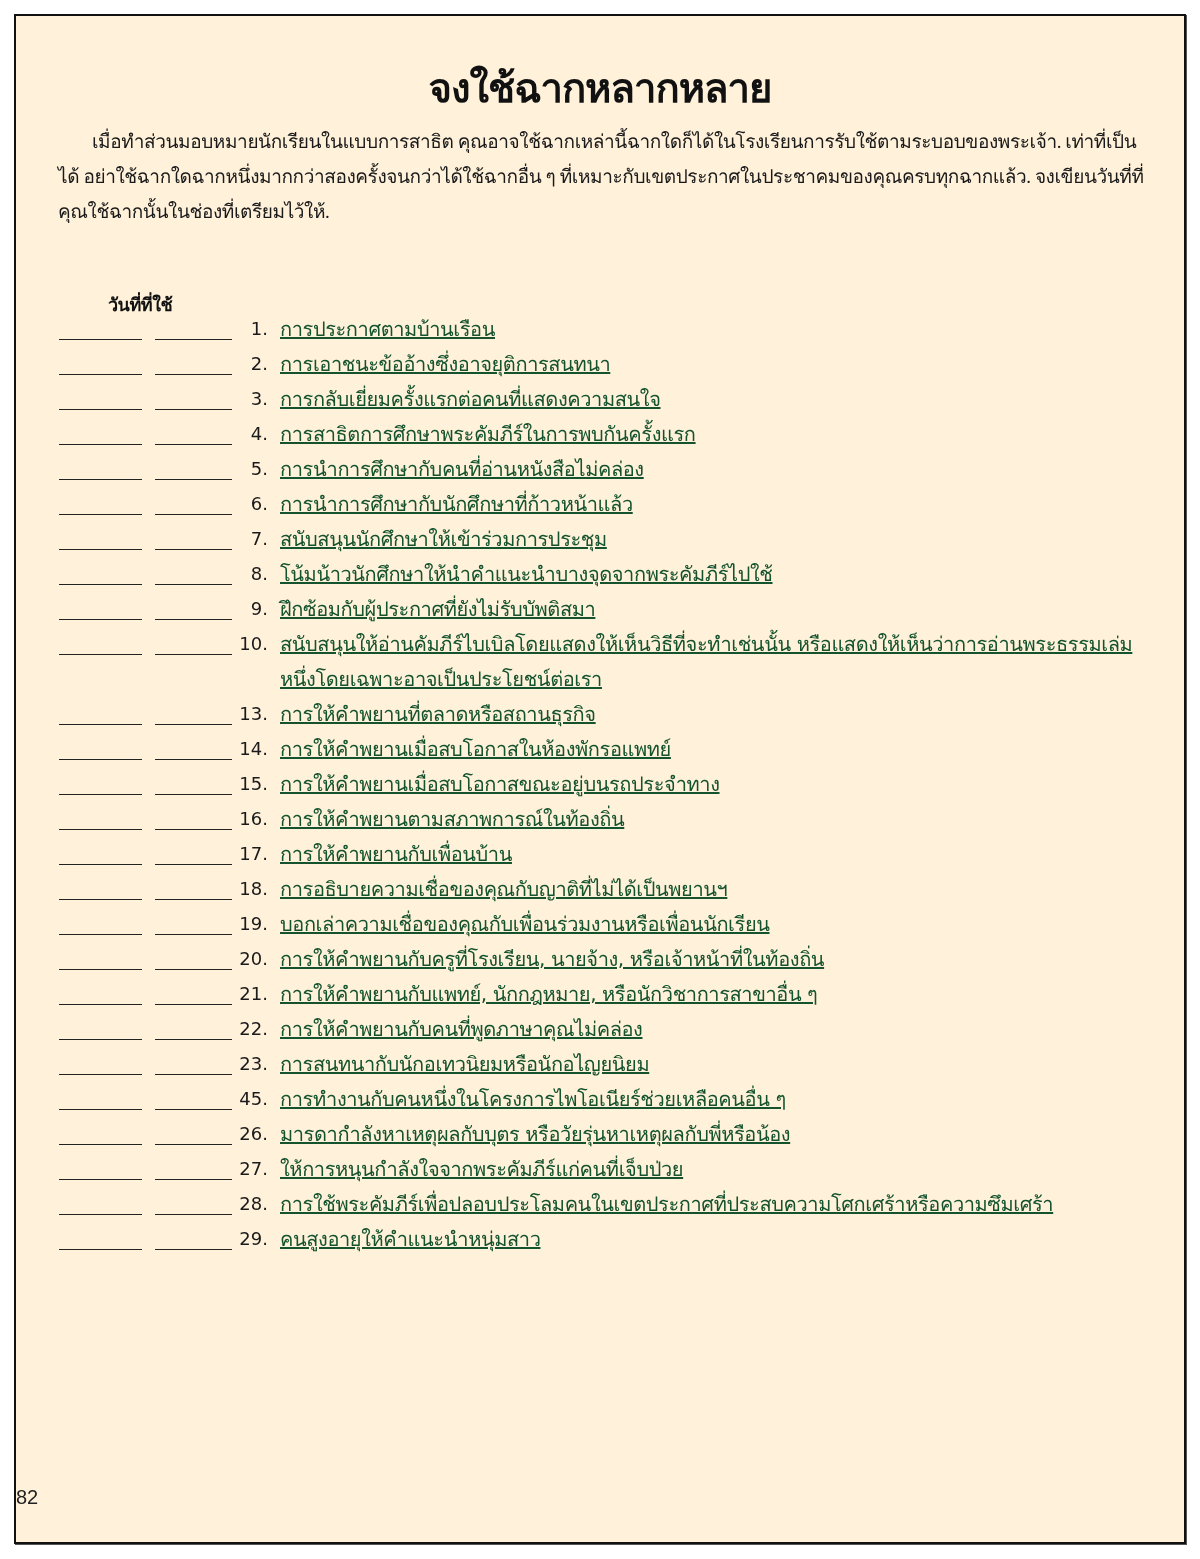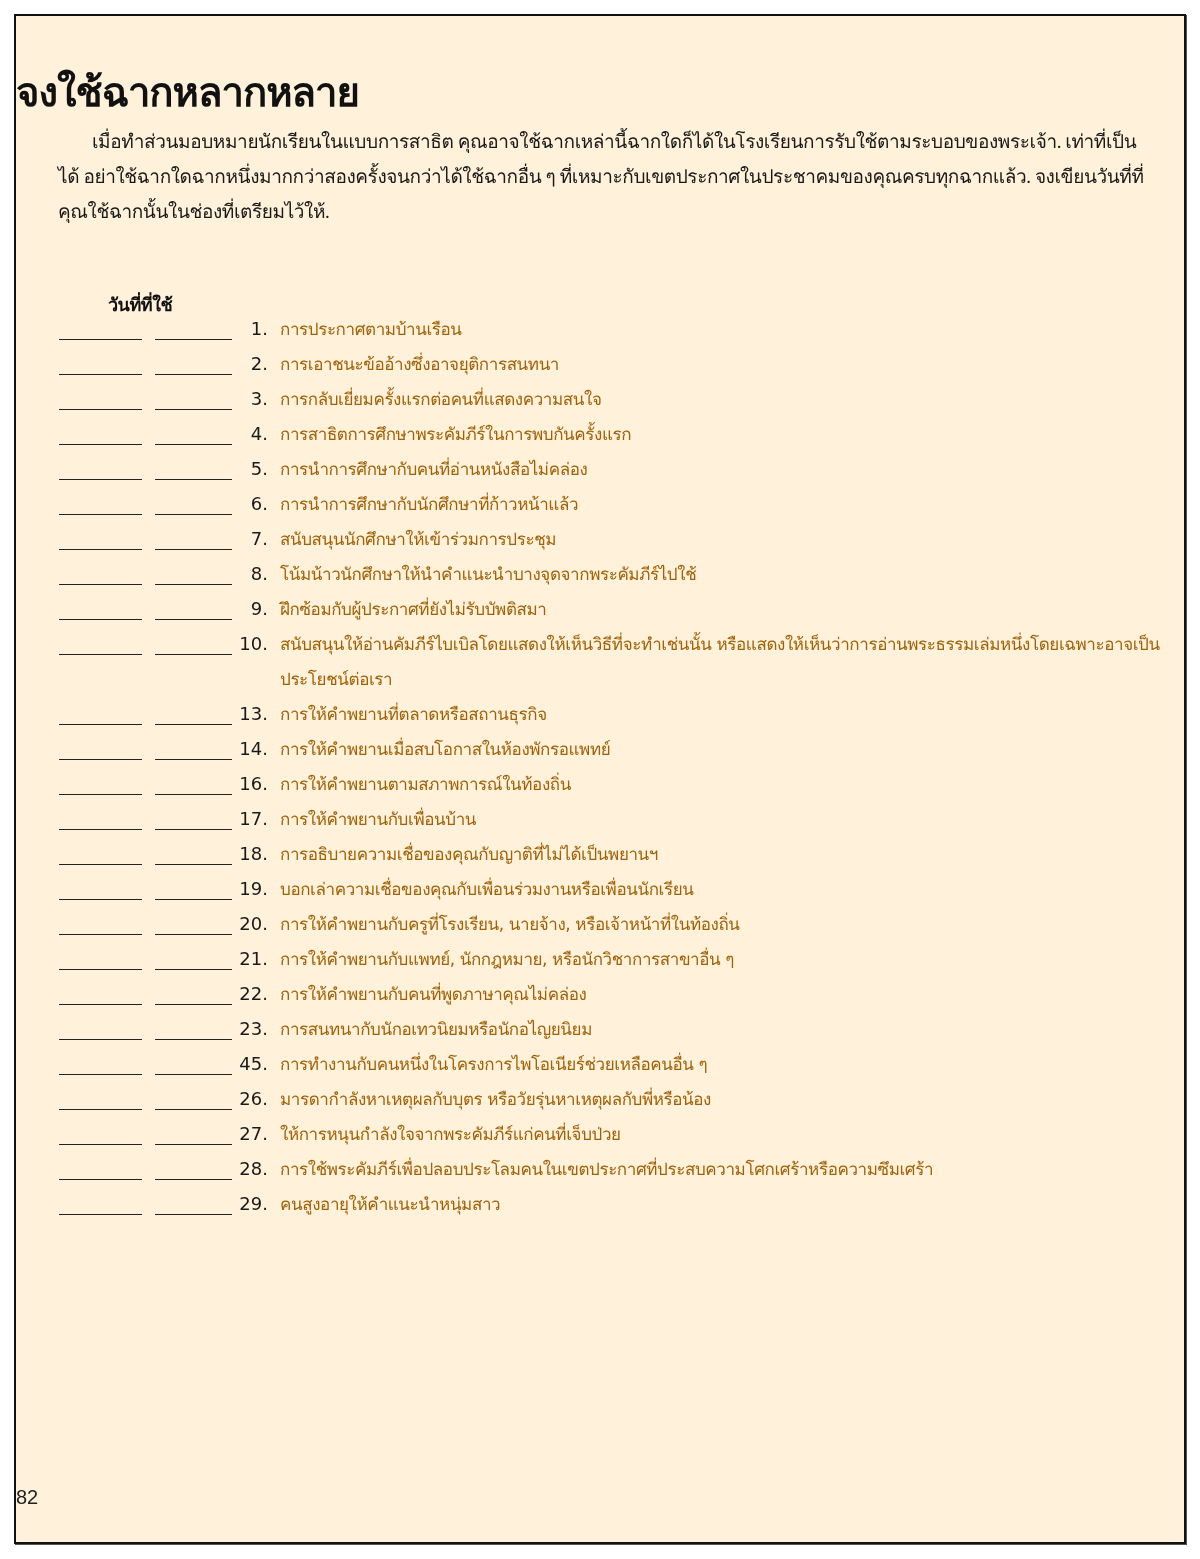--- a/index.html
+++ b/index.html
@@ -2,41 +2,41 @@
 <html><head>
 <meta charset="utf-8">
 <style>
   html, body { margin:0; padding:0; background:#ffffff; }
   body { width:1200px; height:1559px; position:relative; font-family:"DejaVu Sans","Liberation Sans",sans-serif; color:#1a1a1a; }
   .page {
     position:absolute; left:14px; top:14px; width:1168px; height:1526px;
     background:#fff1da; border:2px solid #111; box-shadow:1px 1px 0 #555;
   }
   .title {
-    position:absolute; left:0; right:0; top:52px; 
-    font-family:Liberation Sans, sans-serif; font-weight:bold;
+    position:absolute; left:0; right:0; top:52px; text-align:center;
+    font-family:Liberation Mono, monospace; font-weight:bold;
     font-size:40px; line-height:48px; letter-spacing:-1px; color:#111;
   }
   .intro {
     position:absolute; left:42px; width:1090px; top:108px;
     font-size:19px; line-height:35px; letter-spacing:-0.4px; color:#1a1a1a;
     text-indent:34px;
     font-family:Liberation Serif, serif;
   }
   .date-header {
     position:absolute; left:92px; top:274px; font-weight:bold; font-size:18px; color:#111; letter-spacing:-0.5px;
   }
   .list { position:absolute; left:0; top:296px; width:100%; }
   .row { position:relative; height:35px; }
   .row.two { height:70px; }
   .blank1, .blank2 { position:absolute; top:27px; height:0; border-top:1.5px solid #222; }
   .blank1 { left:43px; width:83px; }
   .blank2 { left:139px; width:77px; }
   .num { position:absolute; left:216px; width:36px; text-align:right; top:4px; font-size:18px; line-height:26px; color:#1a1a1a; }
-  .txt { position:absolute; left:264px; width:880px; top:4px; font-size:17px; line-height:35px; margin-top:-4px; letter-spacing:-0.4px; color:#a16207; }
+  .txt { position:absolute; left:264px; width:880px; top:4px; font-size:20px; line-height:35px; margin-top:-4px; letter-spacing:-0.4px; color:#14532d;text-decoration:underline; }
   .pageno { position:absolute; left:0; right:0; top:1470px; text-align:left; font-size:20px; color:#222; font-family:"Liberation Sans",sans-serif; }
 </style>
 </head>
 <body>
 
 <div class="page">
   <div class="title">จงใช้ฉากหลากหลาย</div>
   <div class="intro">เมื่อทำส่วนมอบหมายนักเรียนในแบบการสาธิต  คุณอาจใช้ฉากเหล่านี้ฉากใดก็ได้ในโรงเรียนการรับใช้ตามระบอบของพระเจ้า.  เท่าที่เป็นได้  อย่าใช้ฉากใดฉากหนึ่งมากกว่าสองครั้งจนกว่าได้ใช้ฉากอื่น ๆ ที่เหมาะกับเขตประกาศในประชาคมของคุณครบทุกฉากแล้ว.  จงเขียนวันที่ที่คุณใช้ฉากนั้นในช่องที่เตรียมไว้ให้.</div>
   <div class="date-header">วันที่ที่ใช้</div>
 
@@ -109,20 +109,26 @@
   </div>
       <div class="row">
     <span class="blank1"></span>
     <span class="blank2"></span>
     <span class="num">14.</span>
     <span class="txt">การให้คำพยานเมื่อสบโอกาสในห้องพักรอแพทย์</span>
   </div>
       <div class="row">
     <span class="blank1"></span>
     <span class="blank2"></span>
+    <span class="num">15.</span>
+    <span class="txt">การให้คำพยานเมื่อสบโอกาสขณะอยู่บนรถประจำทาง</span>
+  </div>
+      <div class="row">
+    <span class="blank1"></span>
+    <span class="blank2"></span>
     <span class="num">16.</span>
     <span class="txt">การให้คำพยานตามสภาพการณ์ในท้องถิ่น</span>
   </div>
       <div class="row">
     <span class="blank1"></span>
     <span class="blank2"></span>
     <span class="num">17.</span>
     <span class="txt">การให้คำพยานกับเพื่อนบ้าน</span>
   </div>
       <div class="row">

